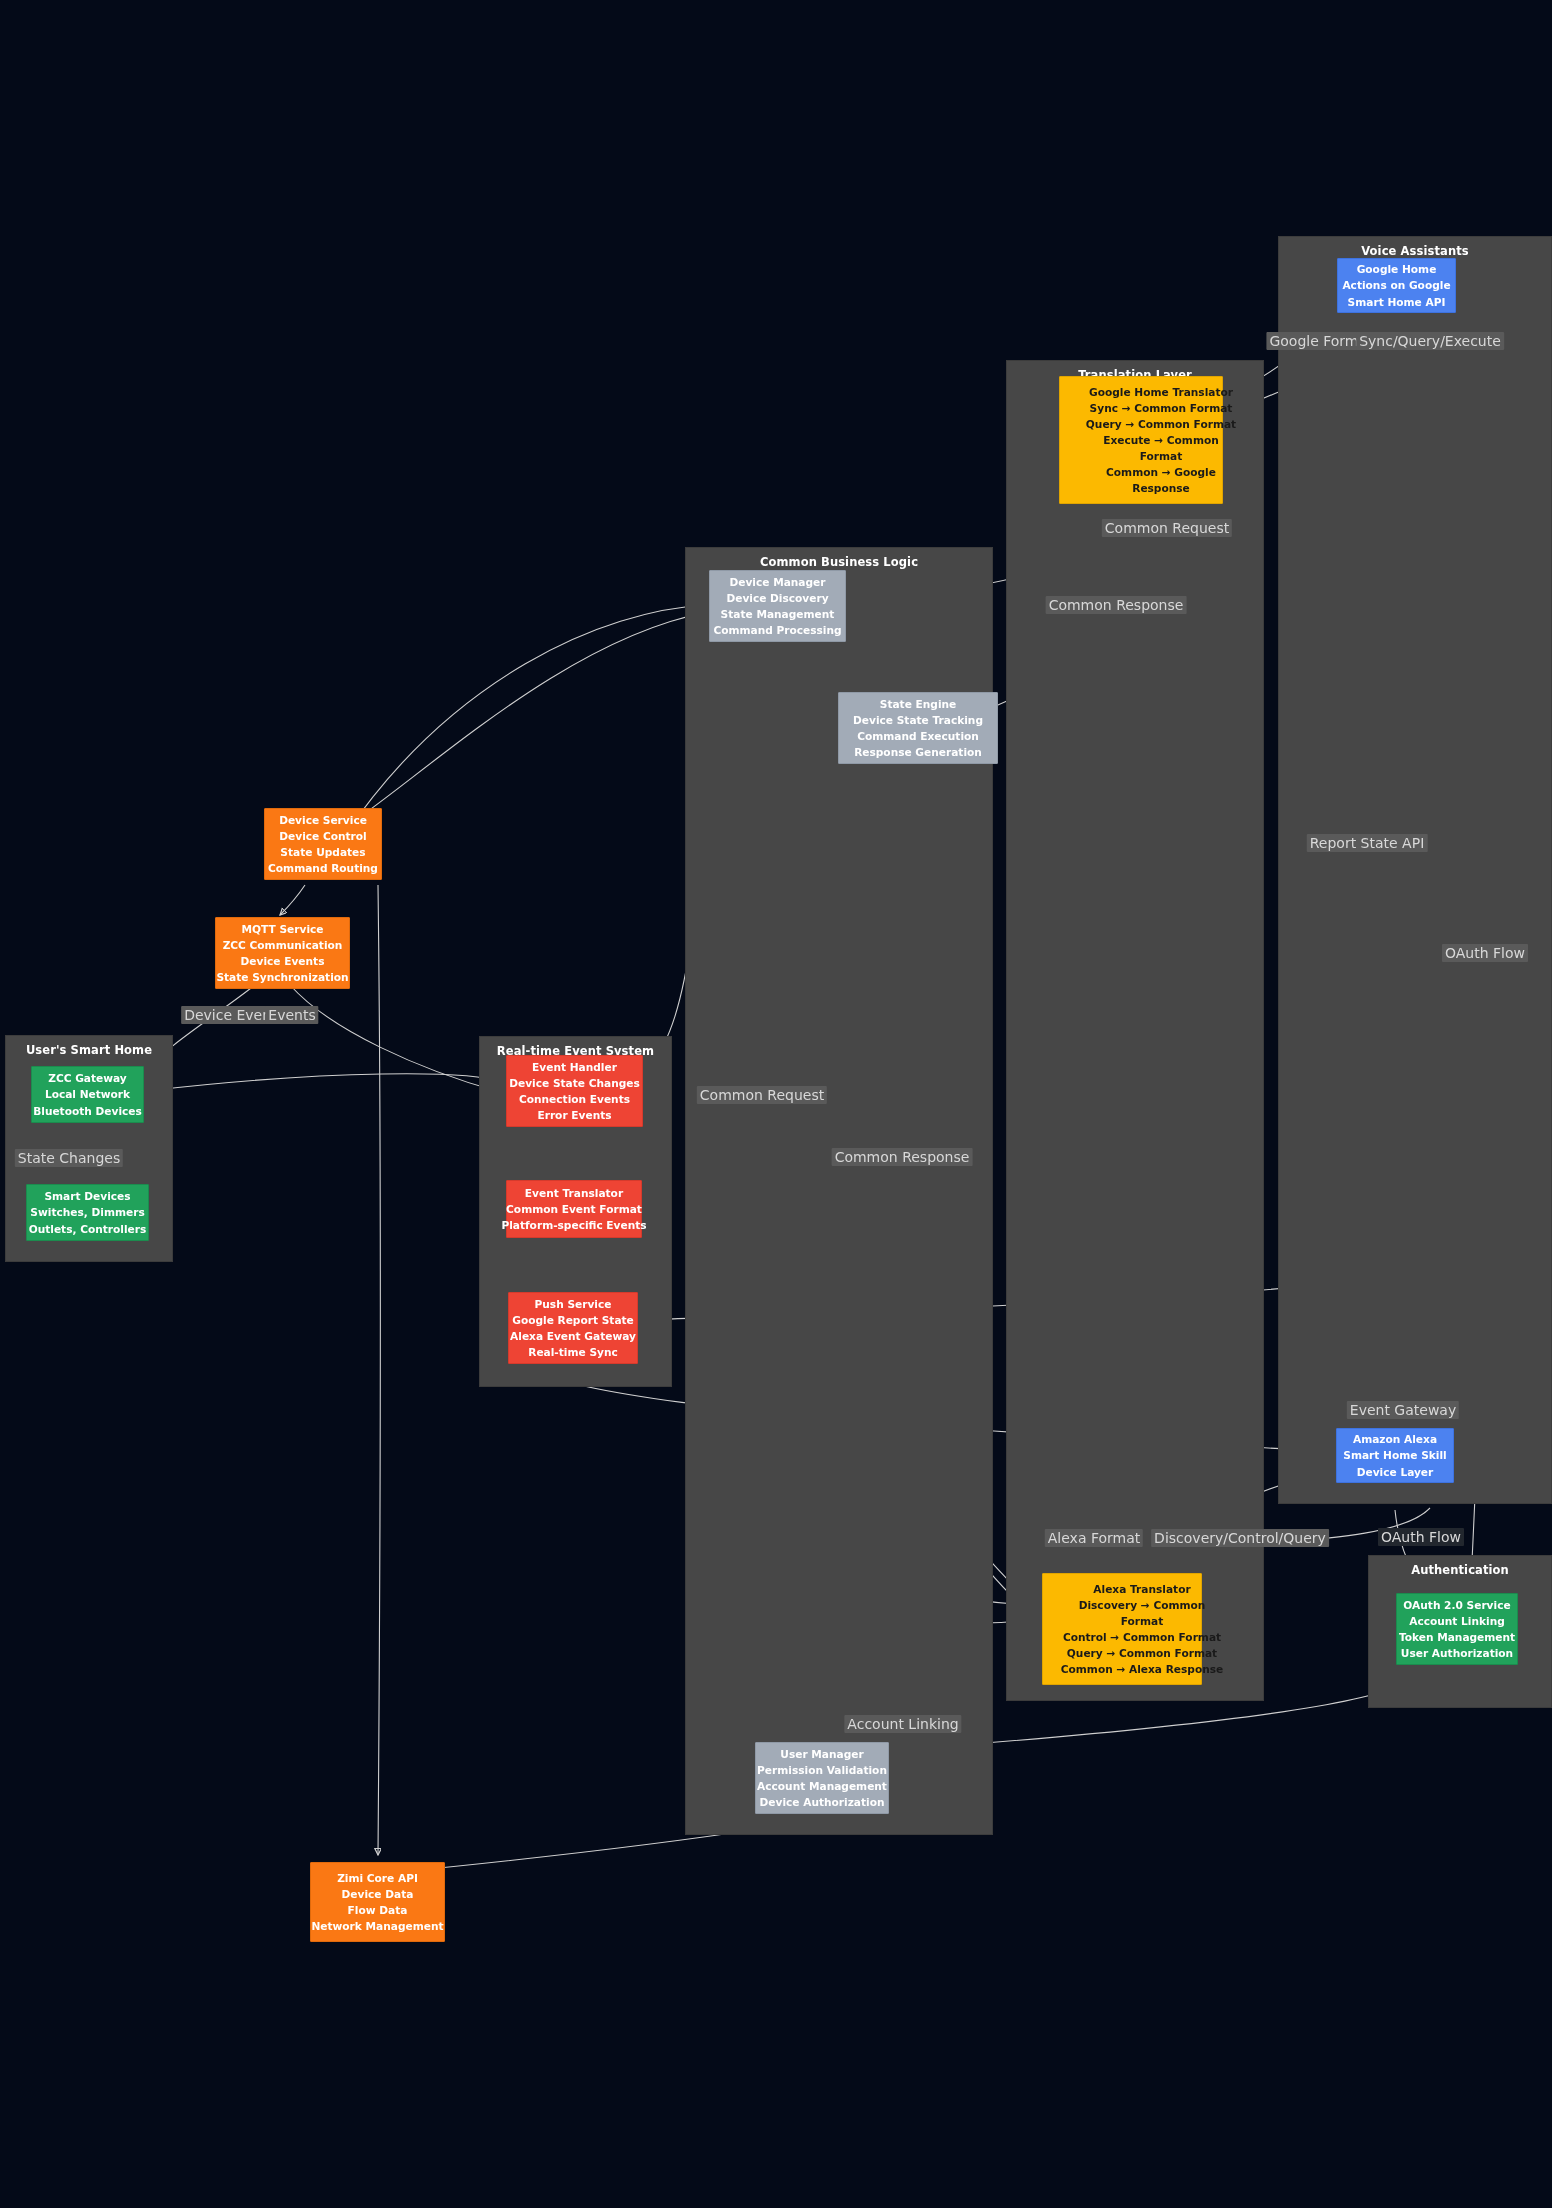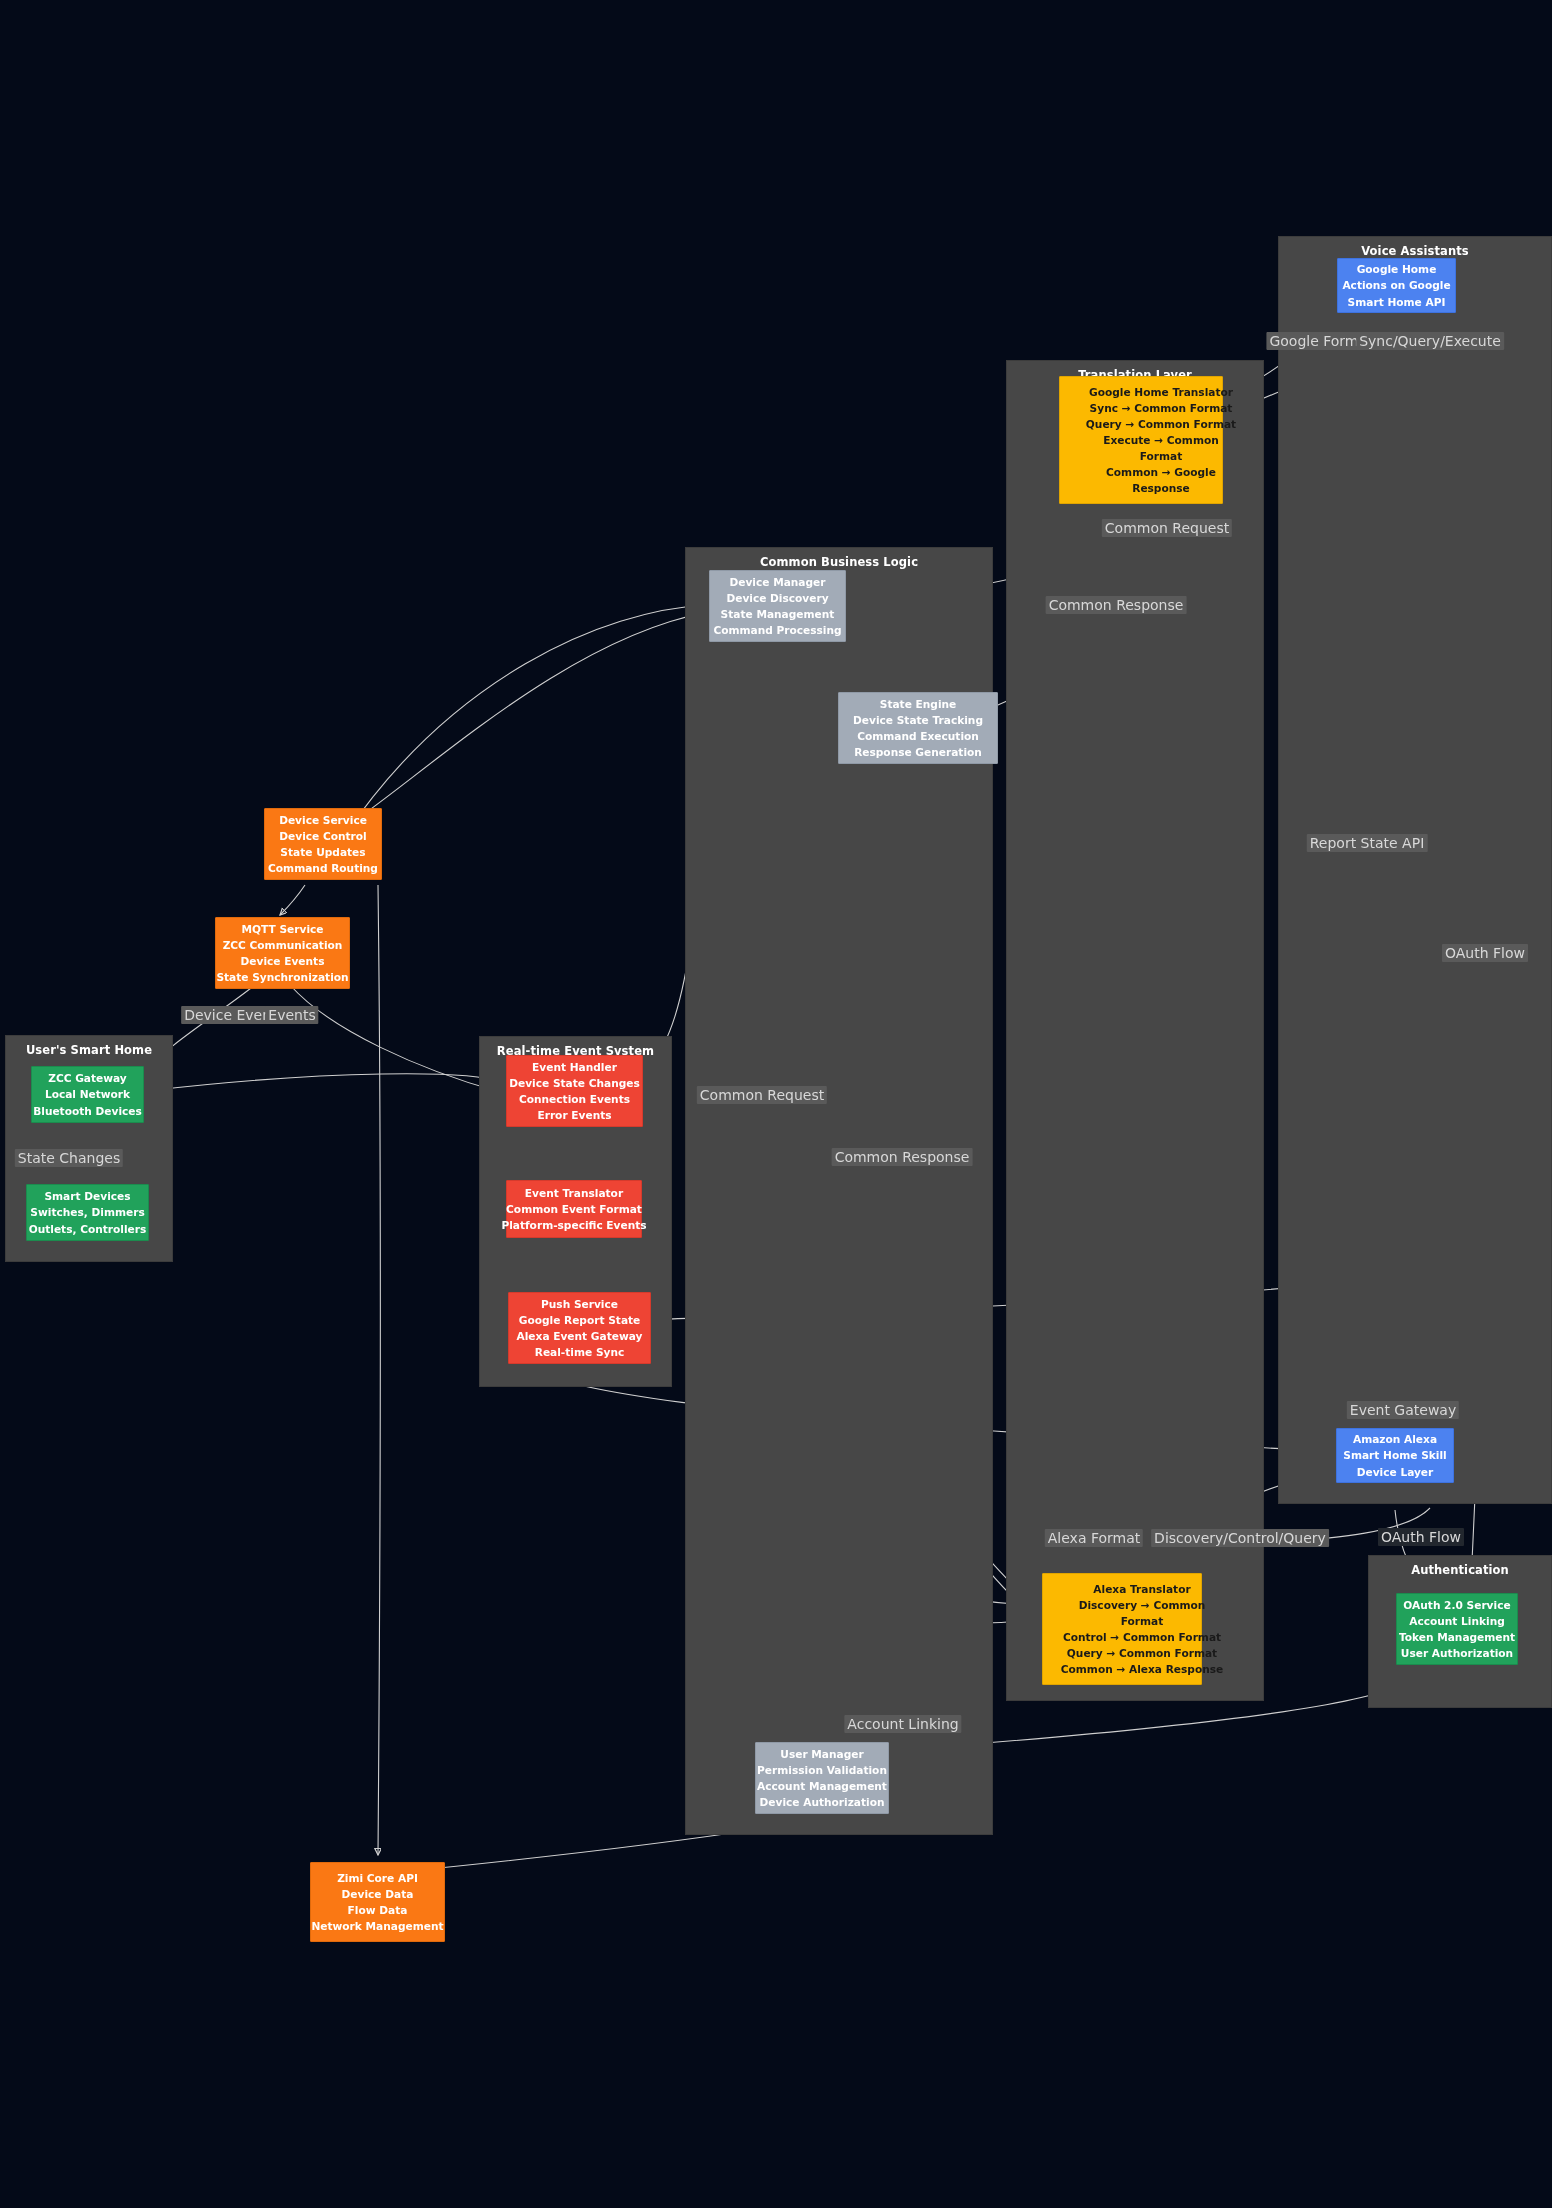--- a/index.html
+++ b/index.html
@@ -279,21 +279,21 @@
     <span class="ln">Connection Events</span>
     <span class="ln">Error Events</span>
   </div>
 
   <div class="node n-red" style="left:506px; top:1180px; width:136px; height:58px;">
     <span class="ln">Event Translator</span>
     <span class="ln">Common Event Format</span>
     <span class="ln">Platform-specific Events</span>
   </div>
 
-  <div class="node n-red" style="left:508px; top:1292px; width:143px; height:72px;">
+  <div class="node n-red" style="left:508px; top:1292px; width:130px; height:72px;">
     <span class="ln">Push Service</span>
     <span class="ln">Google Report State</span>
     <span class="ln">Alexa Event Gateway</span>
     <span class="ln">Real-time Sync</span>
   </div>
 
   <div class="node n-green" style="left:1396px; top:1593px; width:122px; height:72px;">
     <span class="ln">OAuth 2.0 Service</span>
     <span class="ln">Account Linking</span>
     <span class="ln">Token Management</span>

